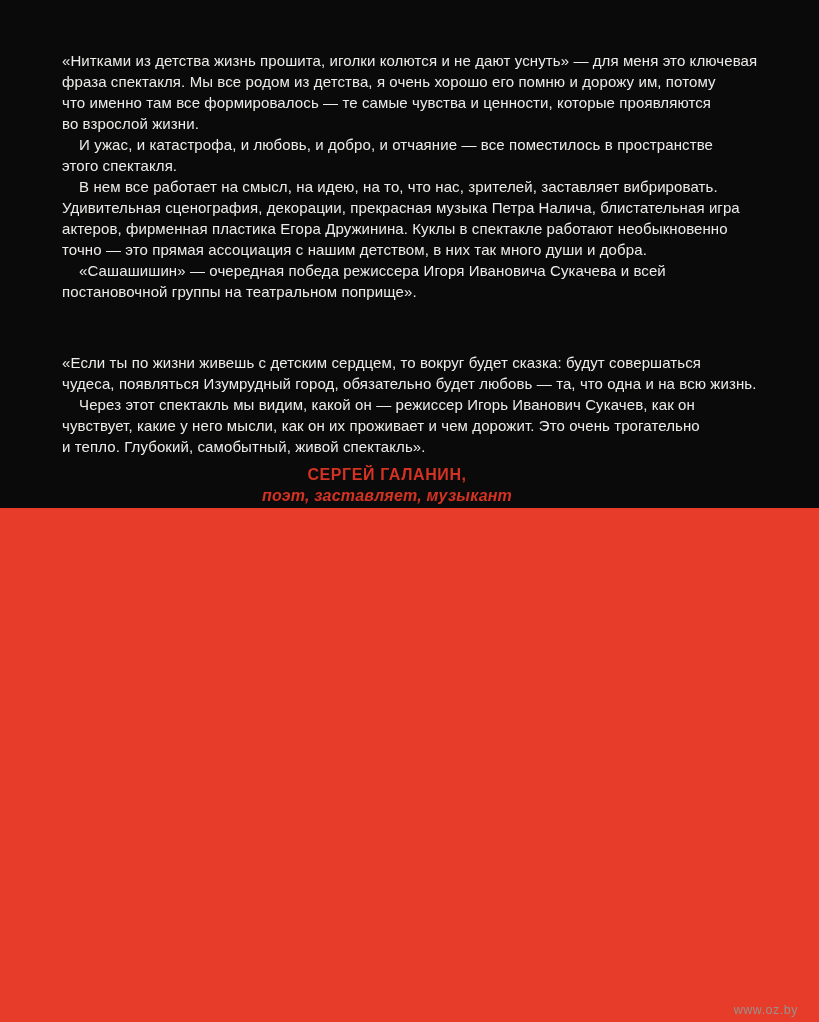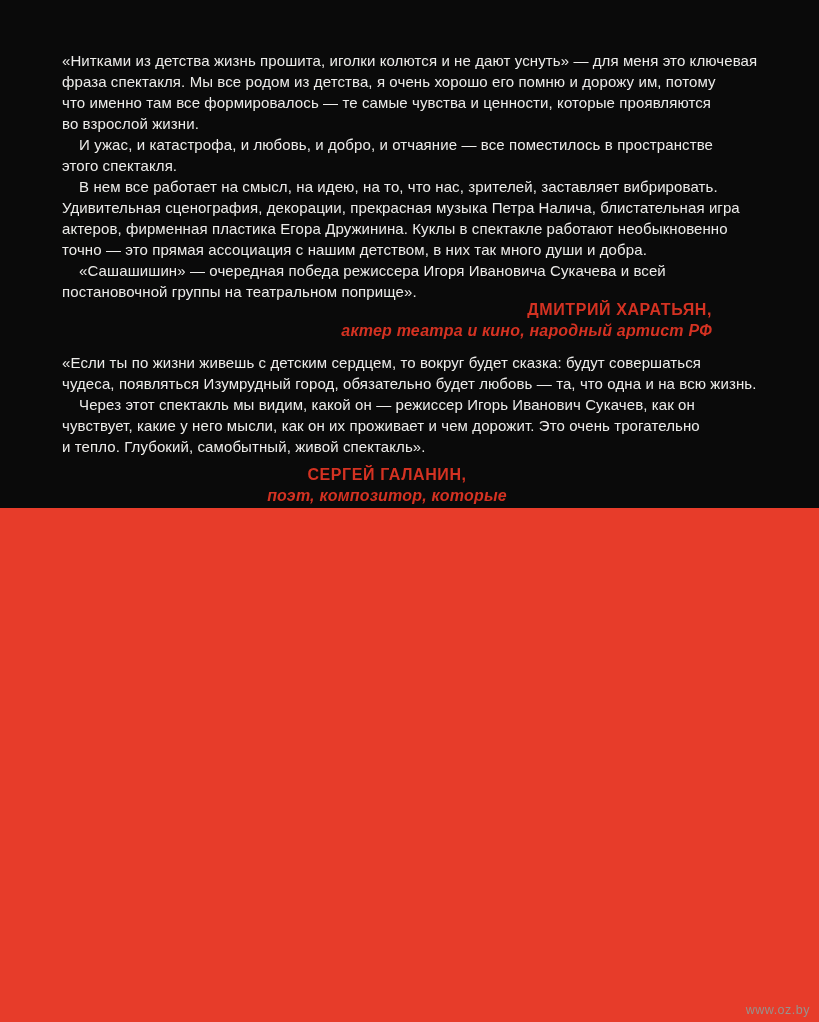--- a/index.html
+++ b/index.html
@@ -29,21 +29,21 @@
   }
   .attribution1{top:299px;}
   .attribution2{top:464px;text-align:center;}
   .attr-name{
     font-size:16px;font-weight:bold;letter-spacing:0.6px;line-height:21px;
   }
   .attr-role{
     font-size:16px;font-weight:bold;font-style:italic;line-height:21px;letter-spacing:0.2px;
   }
   .watermark{
-    position:absolute;right:9px;bottom:5px;
+    position:absolute;right:21px;bottom:5px;
     color:#97928d;font-size:12.5px;letter-spacing:0.5px;
   }
 </style>
 </head>
 <body>
 
 <div class="black-section">
 
   <div class="quote quote1">«Нитками из детства жизнь прошита, иголки колются и не дают уснуть» — для меня это ключевая
 фраза спектакля. Мы все родом из детства, я очень хорошо его помню и дорожу им, потому
@@ -51,34 +51,30 @@
 во взрослой жизни.
 &nbsp;&nbsp;&nbsp;&nbsp;И ужас, и катастрофа, и любовь, и добро, и отчаяние — все поместилось в пространстве
 этого спектакля.
 &nbsp;&nbsp;&nbsp;&nbsp;В нем все работает на смысл, на идею, на то, что нас, зрителей, заставляет вибрировать.
 Удивительная сценография, декорации, прекрасная музыка Петра Налича, блистательная игра
 актеров, фирменная пластика Егора Дружинина. Куклы в спектакле работают необыкновенно
 точно — это прямая ассоциация с нашим детством, в них так много души и добра.
 &nbsp;&nbsp;&nbsp;&nbsp;«Сашашишин» — очередная победа режиссера Игоря Ивановича Сукачева и всей
 постановочной группы на театральном поприще».</div>
 
-  <div class="attribution attribution1">
-    <div class="attr-name">ДМИТРИЙ ХАРАТЬЯН,</div>
-    <div class="attr-role">актер театра и кино, народный артист РФ</div>
-  </div>
 
   <div class="quote quote2">«Если ты по жизни живешь с детским сердцем, то вокруг будет сказка: будут совершаться
 чудеса, появляться Изумрудный город, обязательно будет любовь — та, что одна и на всю жизнь.
 &nbsp;&nbsp;&nbsp;&nbsp;Через этот спектакль мы видим, какой он — режиссер Игорь Иванович Сукачев, как он
 чувствует, какие у него мысли, как он их проживает и чем дорожит. Это очень трогательно
 и тепло. Глубокий, самобытный, живой спектакль».</div>
 
   <div class="attribution attribution2">
     <div class="attr-name">СЕРГЕЙ ГАЛАНИН,</div>
-    <div class="attr-role">поэт, композитор, которые</div>
+    <div class="attr-role">поэт, заставляет, музыкант</div>
   </div>
 
 </div>
 
 <div class="red-section">
 
   <div class="watermark">www.oz.by</div>
 
 </div>
 

